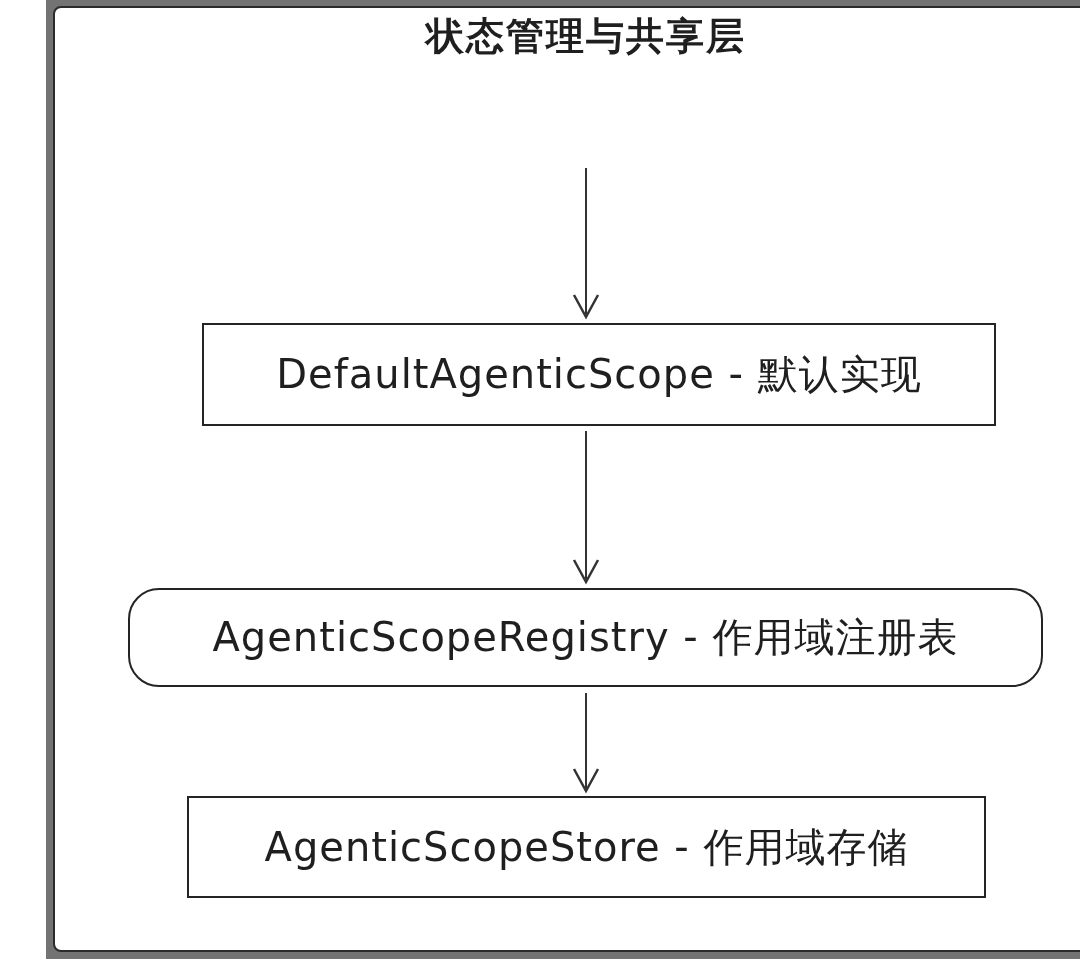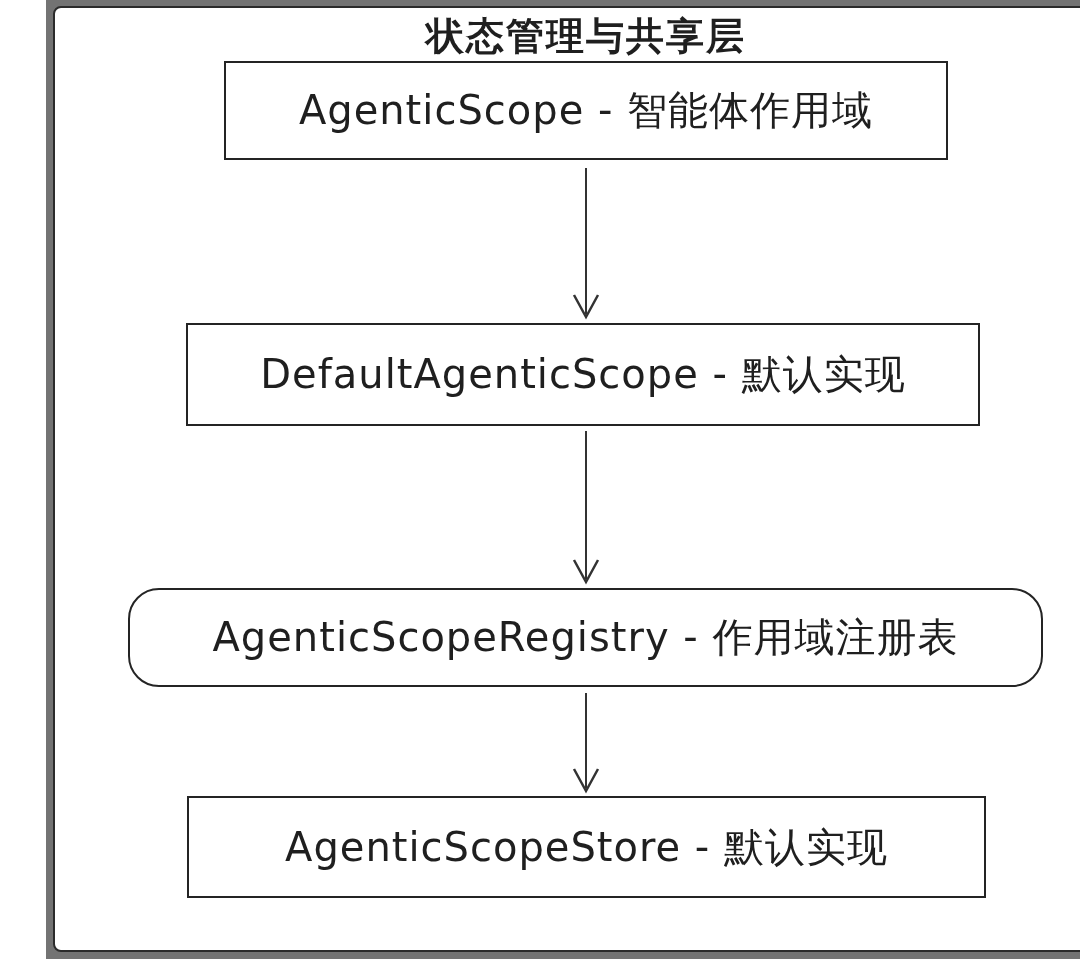--- a/index.html
+++ b/index.html
@@ -48,21 +48,21 @@
     align-items: center;
     justify-content: center;
   }
   .node-label {
     font-size: 40px;
     letter-spacing: 1px;
     white-space: nowrap;
     color: #1f1f1f;
   }
   .node-0 { left: 178px; top: 61px;  width: 724px; height: 99px;  }
-  .node-1 { left: 140px; top: 323px; width: 794px; height: 103px; }
+  .node-1 { left: 156px; top: 323px; width: 794px; height: 103px; }
   .node-2 { left: 82px;  top: 588px; width: 915px; height: 99px; border-radius: 31px;  }
   .node-3 { left: 141px; top: 796px; width: 799px; height: 102px; }
   .arrow {
     position: absolute;
     overflow: visible;
   }
   .arrow-0 { left: 518px; top: 166px; }
   .arrow-1 { left: 518px; top: 429px; }
   .arrow-2 { left: 518px; top: 692px; }
   .arrow line, .arrow path {
@@ -71,23 +71,20 @@
   }
 </style>
 </head>
 <body>
 
 <div class="page">
   <div class="frame"></div>
 
   <div class="title">状态管理与共享层</div>
 
-  <div class="node node-0">
-    <span class="node-label">AgenticScope - 智能体作用域</span>
-  </div>
 
   <svg class="arrow arrow-0" width="44" height="154" viewBox="0 0 44 154">
     <line x1="22" y1="2" x2="22" y2="148" stroke-width="2"></line>
     <path d="M10 129 L22 151 L34 129" stroke-width="2.5"></path>
   </svg>
 
   <div class="node node-1">
     <span class="node-label">DefaultAgenticScope - 默认实现</span>
   </div>
 
@@ -99,15 +96,15 @@
   <div class="node node-2">
     <span class="node-label">AgenticScopeRegistry - 作用域注册表</span>
   </div>
 
   <svg class="arrow arrow-2" width="44" height="102" viewBox="0 0 44 102">
     <line x1="22" y1="1" x2="22" y2="96" stroke-width="2"></line>
     <path d="M10 77 L22 99 L34 77" stroke-width="2.5"></path>
   </svg>
 
   <div class="node node-3">
-    <span class="node-label">AgenticScopeStore - 默认实现</span>
+    <span class="node-label">AgenticScopeStore - 作用域存储</span>
   </div>
 </div>
 
 </body></html>

